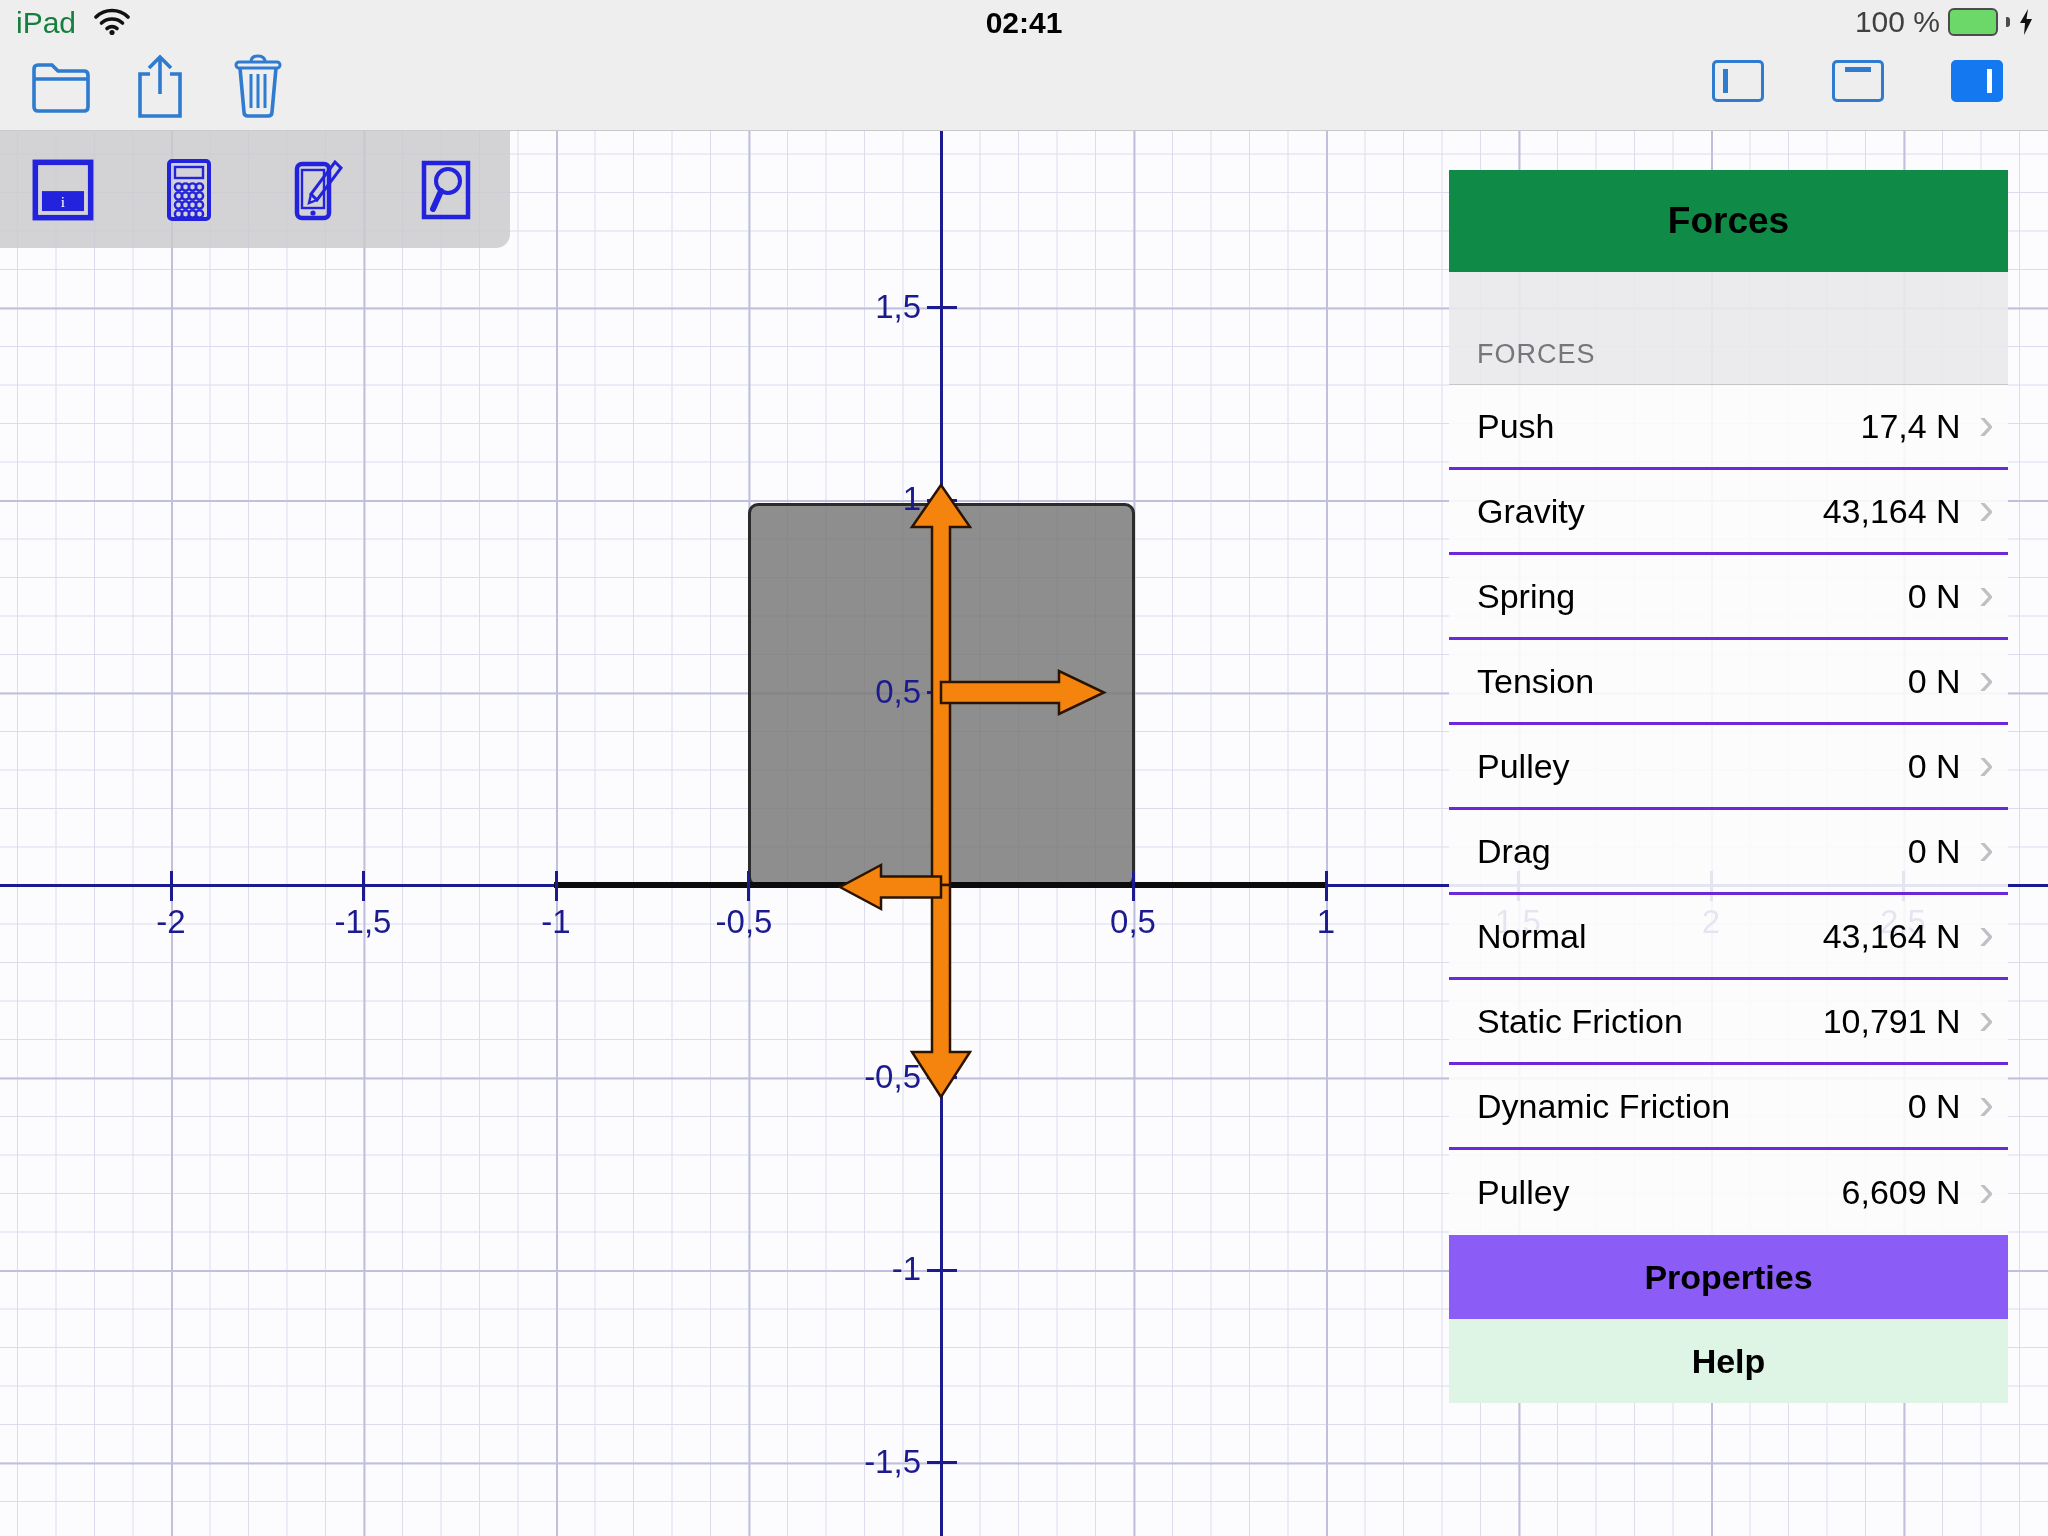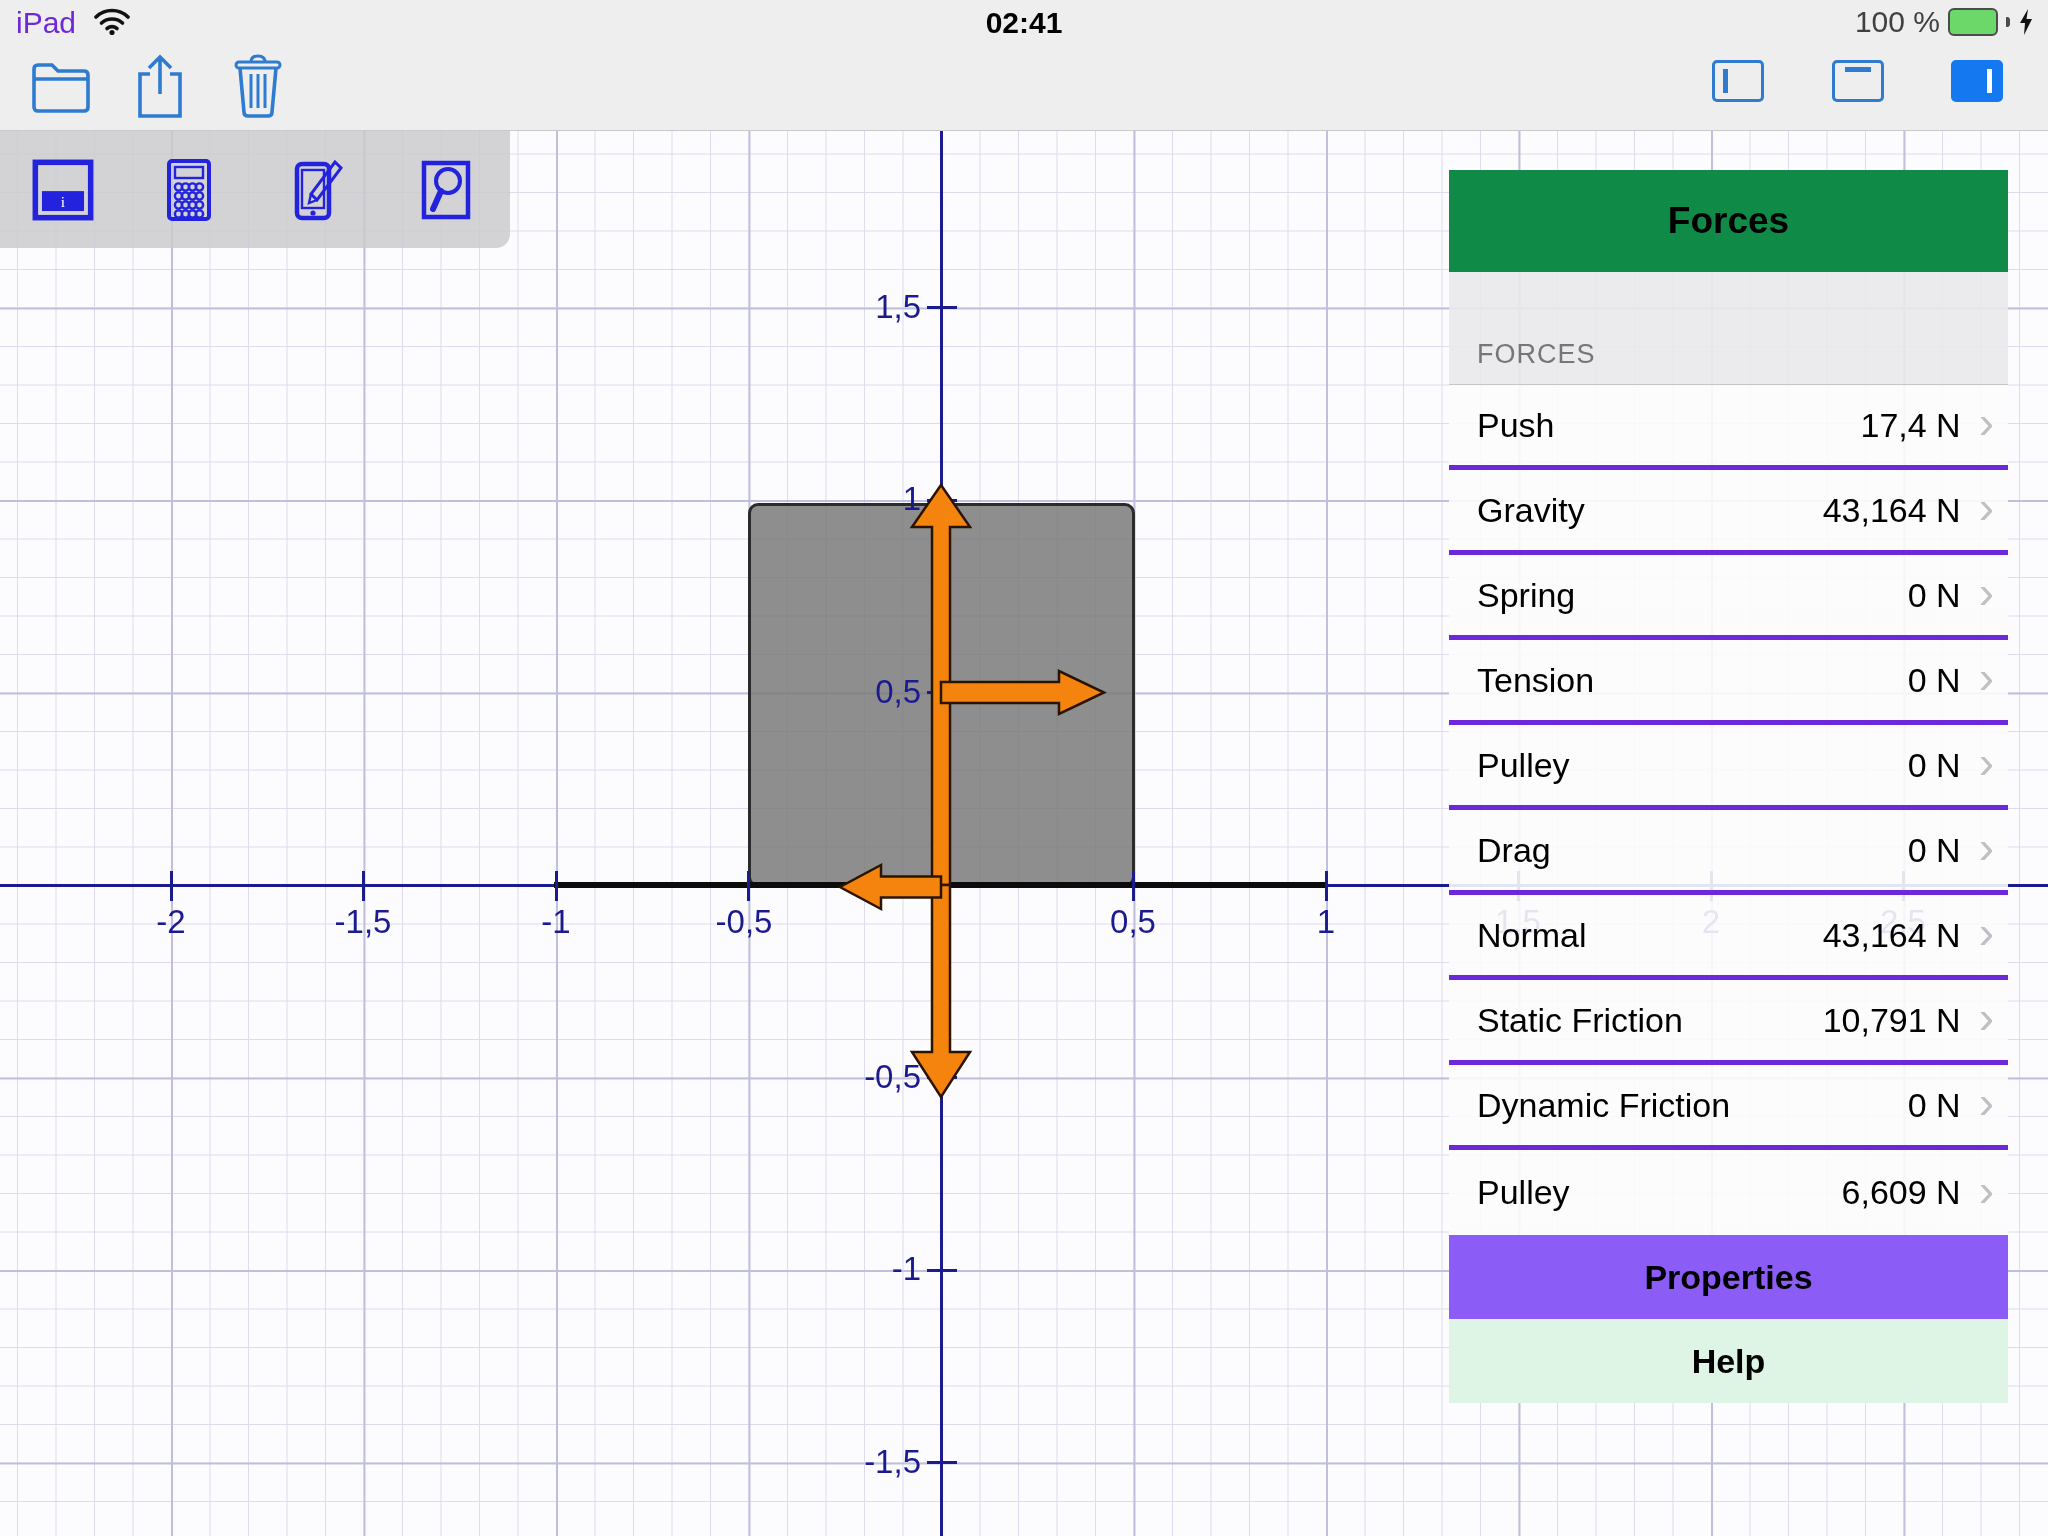--- a/index.html
+++ b/index.html
@@ -3,21 +3,21 @@
 <meta charset="utf-8">
 <style>
   html,body{margin:0;padding:0;background:#888;}
   .screen{position:relative;width:2048px;height:1536px;overflow:hidden;
           font-family:"Liberation Sans",sans-serif;background:#fcfcfe;}
 
   
   .topbar{position:absolute;left:0;top:0;width:2048px;height:130px;
           background:#eeeeef;border-bottom:1px solid #c9c9cc;z-index:30;}
   .statusrow{position:absolute;left:0;top:0;width:100%;height:42px;}
-  .device-label{position:absolute;left:16px;top:6px;font-size:30px;color:#6d28d9;}
+  .device-label{position:absolute;left:16px;top:6px;font-size:30px;color:#15803d;}
   .wifi{position:absolute;left:94px;top:8px;}
   .clock{position:absolute;left:0;right:0;top:6px;text-align:center;
          font-size:30px;font-weight:700;color:#000;}
   .batt-group{position:absolute;right:14px;top:5px;display:flex;align-items:center;gap:8px;}
   .batt-label{font-size:30px;color:#404040;}
   .batt-body{position:relative;width:46px;height:24px;border:2px solid #4c4c4c;
              border-radius:6px;background:#6cd86a;}
   .batt-tip{width:4px;height:10px;background:#4c4c4c;border-radius:0 3px 3px 0;}
   .toolrow{position:absolute;left:0;top:42px;width:100%;height:88px;}
   .tb-icon{position:absolute;top:12px;width:64px;height:64px;background:none;border:none;
@@ -63,21 +63,21 @@
   .panel{position:absolute;left:1449px;top:170px;width:559px;height:1316px;z-index:20;
          display:flex;flex-direction:column;}
   .panel-header{height:102px;background:#0f8a47;color:#000;font-size:37px;font-weight:700;
                 display:flex;align-items:center;justify-content:center;cursor:pointer;}
   .panel-section-label{height:112px;background:rgba(233,233,235,0.90);
                 display:flex;align-items:flex-end;border-bottom:1px solid #c6c6c8;}
   .panel-section-label span{font-size:27px;color:#75757a;letter-spacing:1px;
                 padding:0 0 14px 28px;}
   .rows{display:flex;flex-direction:column;}
   .row{height:85px;background:rgba(252,252,252,0.90);display:flex;align-items:center;
-       padding:0 14px 0 28px;box-sizing:border-box;border-bottom:5px solid #6d28d9;cursor:pointer;}
+       padding:0 14px 0 28px;box-sizing:border-box;border-bottom:3px solid #6d28d9;cursor:pointer;}
   .row:last-child{border-bottom:none;}
   .row .lbl{font-size:34px;color:#000;flex:0 0 auto;}
   .row .val{font-size:34px;color:#000;margin-left:auto;}
   .row .chev{font-size:46px;color:#bfbfc4;margin-left:18px;line-height:1;
              transform:translateY(-3px);}
   .panel-btn{height:84px;display:flex;align-items:center;justify-content:center;
              font-size:34px;font-weight:700;color:#000;border:none;cursor:pointer;
              font-family:"Liberation Sans",sans-serif;}
   .btn-final{background:#0db15c;}
   .btn-props{background:#8b5cf6;}

